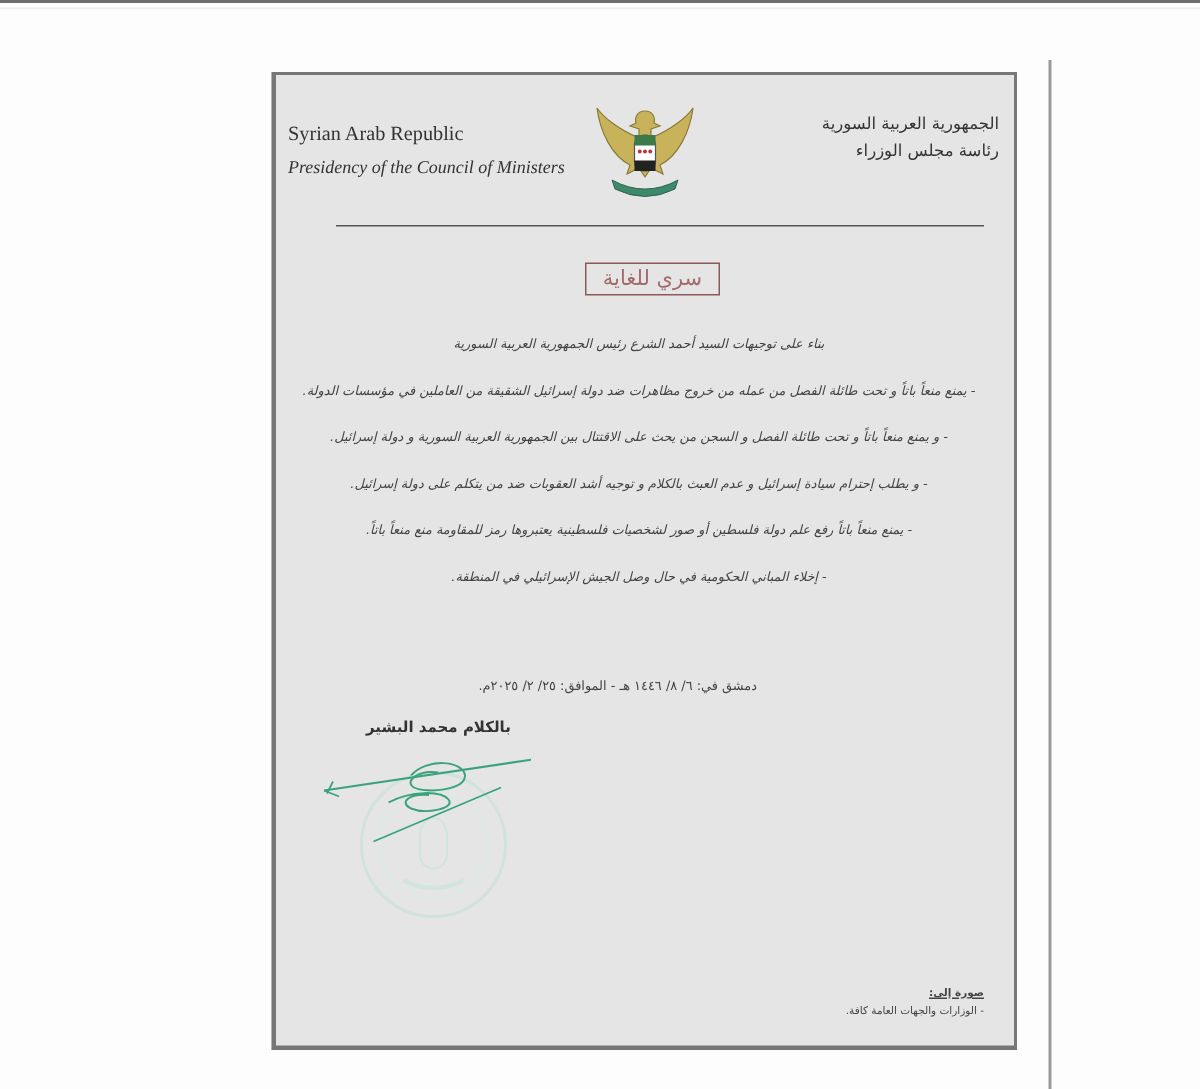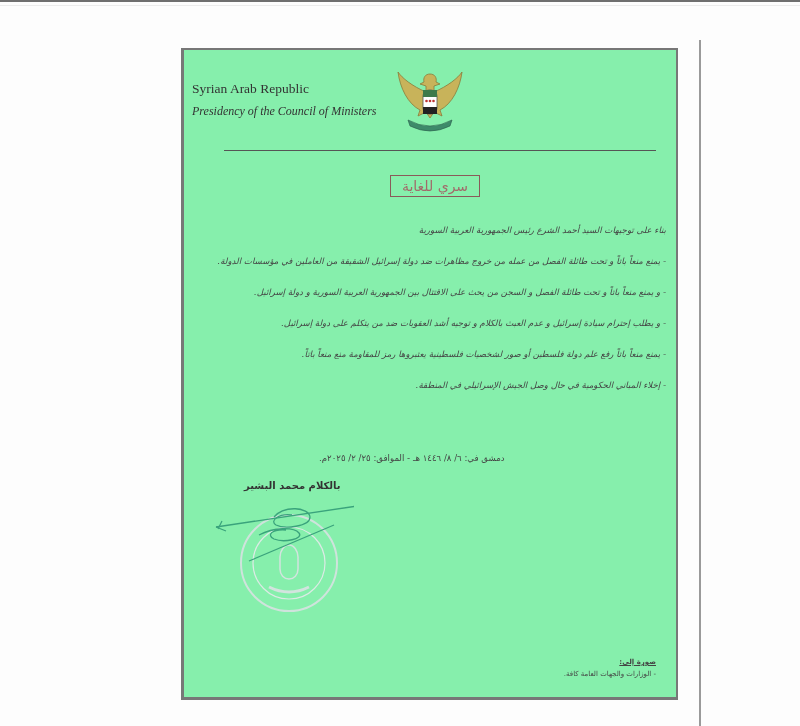--- a/index.html
+++ b/index.html
@@ -35,21 +35,21 @@
     }
     .page-frame {
       position: absolute;
       left: 181px;
       top: 48px;
       width: 497px;
       height: 652px;
       border: 2px solid #777;
       border-left-width: 3px;
       border-bottom-width: 3px;
-      background: #86efac;
+      background: #e5e5e5;
       box-sizing: border-box;
     }
     .hdr-en {
       position: absolute;
       left: 8px;
       top: 30px;
       font-family: "Liberation Serif", serif;
       color: #333;
     }
     .hdr-en .l1 { font-size: 13.5px; line-height: 18px; }
@@ -101,20 +101,21 @@
       width: 480px;
       direction: rtl;
       text-align: right;
       font-size: 8.6px;
       color: #444;
       font-style: italic;
     }
     .body-text .line {
       height: 31px;
       white-space: nowrap;
+      text-align: center;
     }
     .date-line {
       position: absolute;
       left: 135px;
       top: 403px;
       direction: rtl;
       font-size: 8.6px;
       color: #444;
       white-space: nowrap;
     }
@@ -166,20 +167,24 @@
       <rect x="33" y="22" width="14" height="24" rx="6" fill="#fff" stroke="#555" stroke-width="0.8"></rect>
       <rect x="33" y="22" width="14" height="7" fill="#3d7a4a"></rect>
       <rect x="33" y="39" width="14" height="7" fill="#222"></rect>
       <circle cx="36.5" cy="33" r="1.3" fill="#b33"></circle>
       <circle cx="40" cy="33" r="1.3" fill="#b33"></circle>
       <circle cx="43.5" cy="33" r="1.3" fill="#b33"></circle>
       <path d="M18 52 Q40 64 62 52 L60 58 Q40 68 20 58 Z" fill="#3d8a6a" stroke="#2a5a4a" stroke-width="0.6"></path>
     </svg>
   </div>
 
+  <div class="hdr-ar">
+    <div>الجمهورية العربية السورية</div>
+    <div>رئاسة مجلس الوزراء</div>
+  </div>
 
   <div class="hdr-rule"></div>
 
   <div class="secret-box">
     <span>سري للغاية</span>
   </div>
 
   <div class="body-text">
     <div class="line">بناء على توجيهات السيد أحمد الشرع رئيس الجمهورية العربية السورية</div>
     <div class="line">- يمنع منعاً باتاً و تحت طائلة الفصل من عمله من خروج مظاهرات ضد دولة إسرائيل الشقيقة من العاملين في مؤسسات الدولة.</div>

